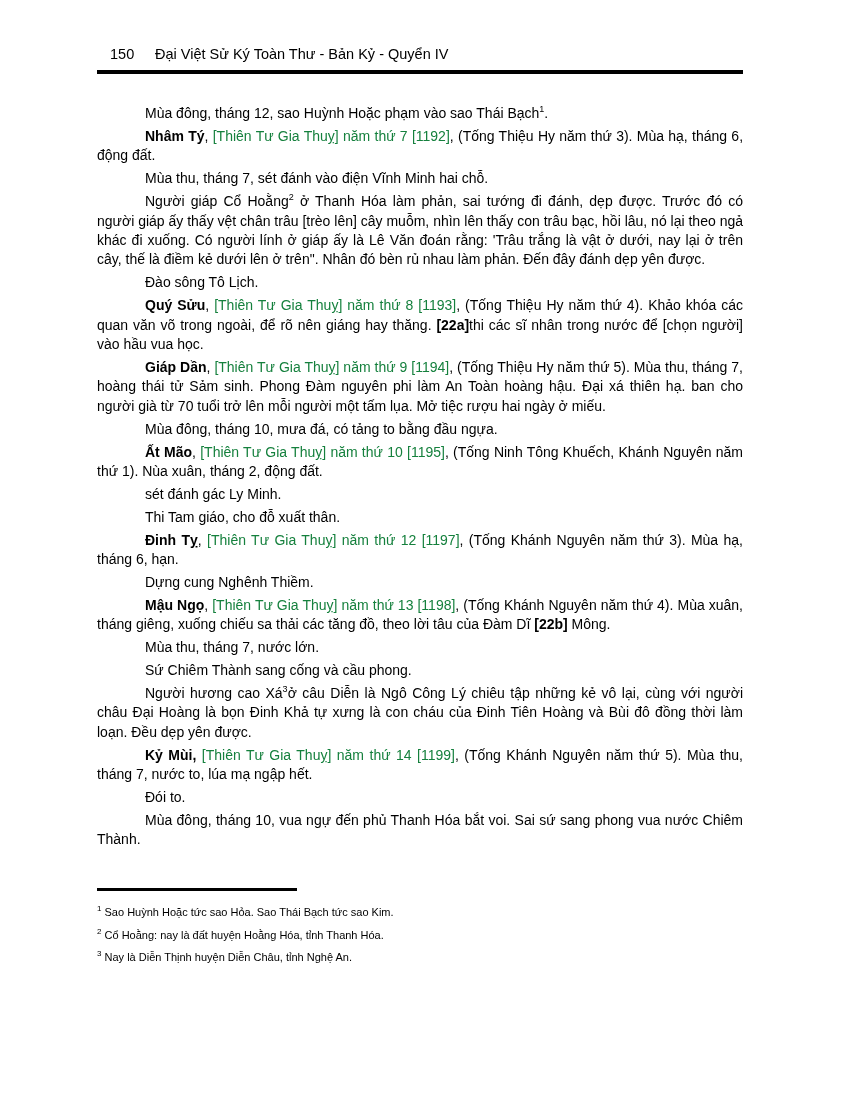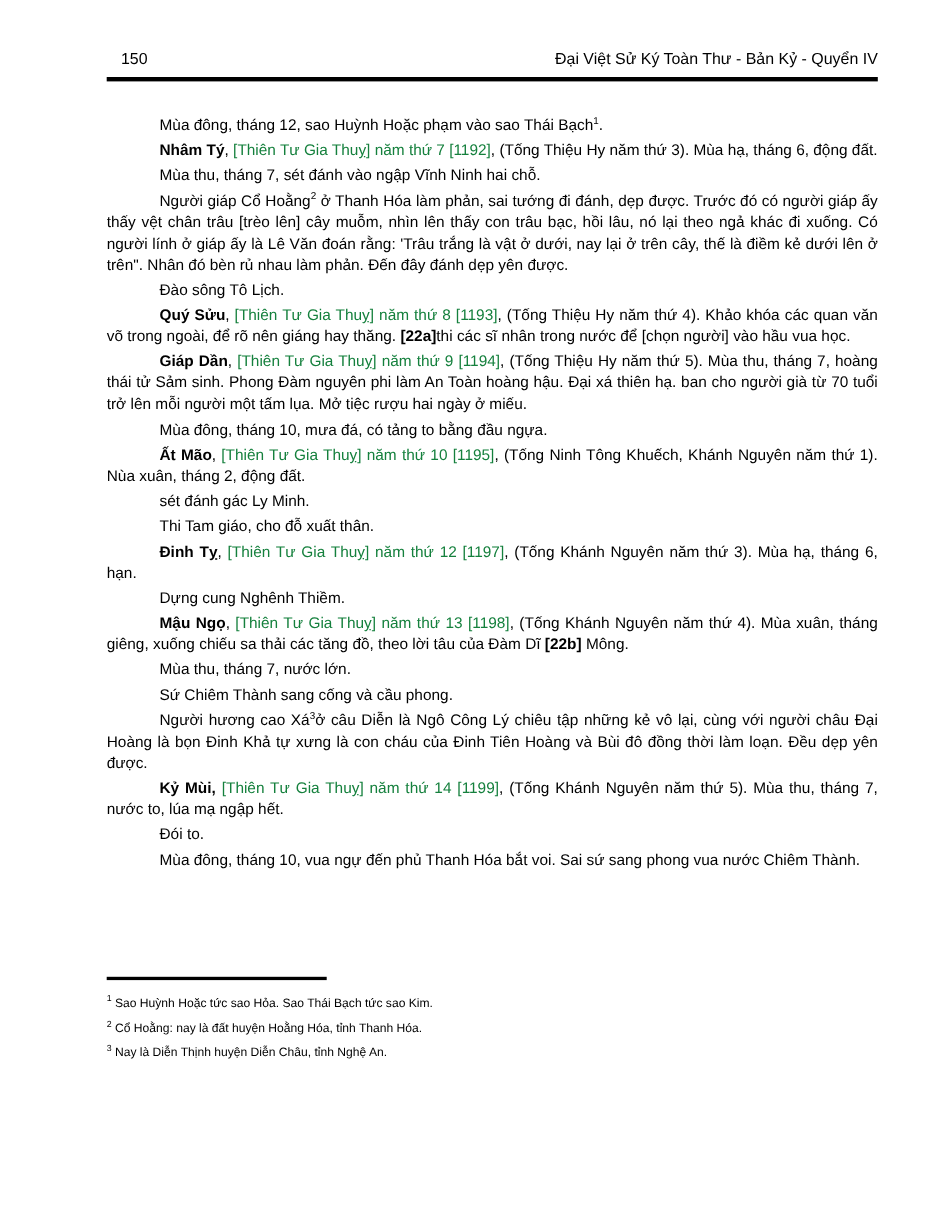--- a/index.html
+++ b/index.html
@@ -7,34 +7,34 @@
   .page {
     position: relative;
     width: 850px;
     height: 1100px;
     background: #ffffff;
     font-family: "Liberation Sans", "DejaVu Sans", sans-serif;
     color: #000000;
     overflow: hidden;
   }
   .content {
-    padding: 46px 52px 0 97px;
+    padding: 46px 107px 0 97px;
   }
   .header-row {
     position: relative;
     font-size: 14.5px;
     height: 19px;
   }
   .page-num {
     position: absolute;
     left: 13px;
     top: 0;
   }
   .doc-title {
-    text-align: right;
+    text-align: left;
     padding-left: 58px;
     white-space: nowrap;
   }
   .header-rule {
     height: 4px;
     background: #000000;
     margin-top: 5px;
   }
   .body-text {
     margin-top: 30px;
@@ -85,21 +85,21 @@
     <div class="header-row">
       <span class="page-num">150</span>
       <div class="doc-title">Đại Việt Sử Ký Toàn Thư - Bản Kỷ - Quyển IV</div>
     </div>
 
     <div class="header-rule"></div>
 
     <div class="body-text">
         <p class="para"><span>Mùa đông, tháng 12, sao Huỳnh Hoặc phạm vào sao Thái Bạch</span><sup class="fnref">1</sup><span>.</span></p>
         <p class="para"><span class="bold">Nhâm Tý</span><span>, </span><span class="muted">[Thiên Tư Gia Thuỵ] năm thứ 7 [1192]</span><span>, (Tống Thiệu Hy năm thứ 3). Mùa hạ, tháng 6, động đất.</span></p>
-        <p class="para"><span>Mùa thu, tháng 7, sét đánh vào ngập Vĩnh Ninh hai chỗ.</span></p>
+        <p class="para"><span>Mùa thu, tháng 7, sét đánh vào điện Vĩnh Minh hai chỗ.</span></p>
         <p class="para"><span>Người giáp Cổ Hoằng</span><sup class="fnref">2</sup><span> ở Thanh Hóa làm phản, sai tướng đi đánh, dẹp được. Trước đó có người giáp ấy thấy vệt chân trâu [trèo lên] cây muỗm, nhìn lên thấy con trâu bạc, hồi lâu, nó lại theo ngả khác đi xuống. Có người lính ở giáp ấy là Lê Văn đoán rằng: 'Trâu trắng là vật ở dưới, nay lại ở trên cây, thế là điềm kẻ dưới lên ở trên". Nhân đó bèn rủ nhau làm phản. Đến đây đánh dẹp yên được.</span></p>
         <p class="para"><span>Đào sông Tô Lịch.</span></p>
         <p class="para"><span class="bold">Quý Sửu</span><span>, </span><span class="muted">[Thiên Tư Gia Thuỵ] năm thứ 8 [1193]</span><span>, (Tống Thiệu Hy năm thứ 4). Khảo khóa các quan văn võ trong ngoài, để rõ nên giáng hay thăng. </span><span class="bold">[22a]</span><span>thi các sĩ nhân trong nước để [chọn người] vào hầu vua học.</span></p>
         <p class="para"><span class="bold">Giáp Dần</span><span>, </span><span class="muted">[Thiên Tư Gia Thuỵ] năm thứ 9 [1194]</span><span>, (Tống Thiệu Hy năm thứ 5). Mùa thu, tháng 7, hoàng thái tử Sảm sinh. Phong Đàm nguyên phi làm An Toàn hoàng hậu. Đại xá thiên hạ. ban cho người già từ 70 tuổi trở lên mỗi người một tấm lụa. Mở tiệc rượu hai ngày ở miếu.</span></p>
         <p class="para"><span>Mùa đông, tháng 10, mưa đá, có tảng to bằng đầu ngựa.</span></p>
         <p class="para"><span class="bold">Ất Mão</span><span>, </span><span class="muted">[Thiên Tư Gia Thuỵ] năm thứ 10 [1195]</span><span>, (Tống Ninh Tông Khuếch, Khánh Nguyên năm thứ 1). Nùa xuân, tháng 2, động đất.</span></p>
         <p class="para"><span>sét đánh gác Ly Minh.</span></p>
         <p class="para"><span>Thi Tam giáo, cho đỗ xuất thân.</span></p>
         <p class="para"><span class="bold">Đinh Tỵ</span><span>, </span><span class="muted">[Thiên Tư Gia Thuỵ] năm thứ 12 [1197]</span><span>, (Tống Khánh Nguyên năm thứ 3). Mùa hạ, tháng 6, hạn.</span></p>
         <p class="para"><span>Dựng cung Nghênh Thiềm.</span></p>

